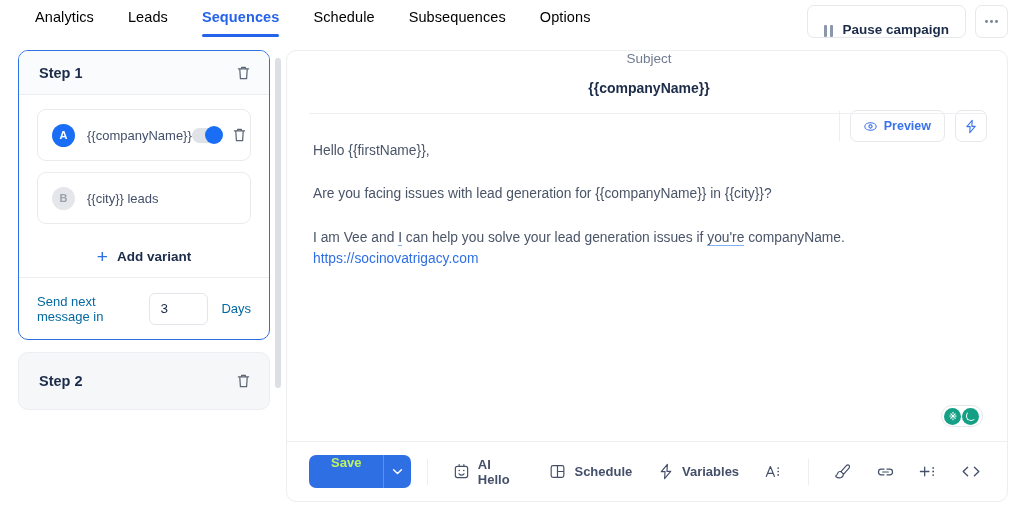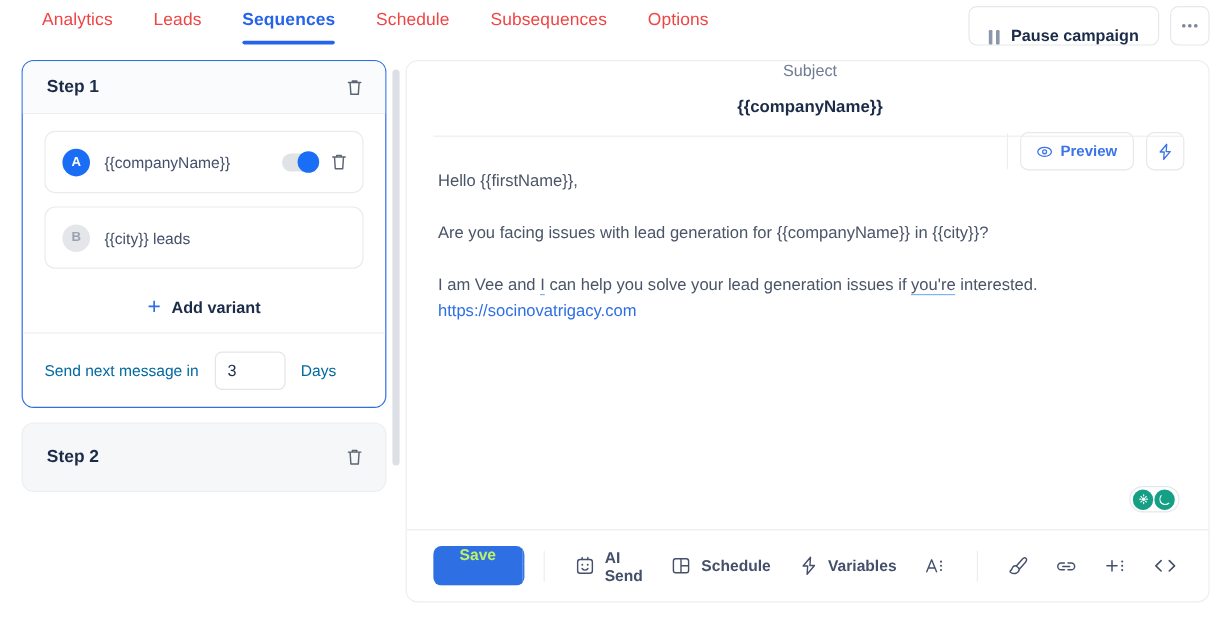--- a/index.html
+++ b/index.html
@@ -16,21 +16,21 @@
     height: 50px;
     display: flex;
     align-items: flex-start;
     padding: 0 16px 0 18px;
     position: relative;
   }
   .tabs { display: flex; align-items: flex-start; gap: 0; padding-top: 9px; }
   .tab {
     position: relative;
     font-size: 14.5px;
-    color: #ef4444;
+    color: #000000;
     padding: 0 17px 12px 17px;
     cursor: pointer;
     white-space: nowrap;
     letter-spacing: .1px;
   }
   .tab.active { color: #2563eb; font-weight: 700; }
   .tab.active .tab-underline {
     position: absolute; left: 17px; right: 17px; bottom: 0;
     height: 3px; background: #2563eb; border-radius: 2px;
   }
@@ -51,21 +51,21 @@
     background: #fff; border: 1px solid #e6e8ec; border-radius: 7px;
     display: flex; align-items: center; justify-content: center; gap: 2.5px;
     cursor: pointer;
   }
   .more-btn i { width: 2.8px; height: 2.8px; border-radius: 50%; background: #7b8699; display: block; }
 
   
   .wrap { display: flex; padding: 0 16px 0 18px; height: 471px; gap: 0; }
 
   
-  .leftcol { width: 304px; flex: none; position: relative; }
+  .leftcol { width: 252px; flex: none; position: relative; }
   .step-card {
     background: #fff;
     border: 1.6px solid #e6e8ec;
     border-radius: 10px;
   }
   .step-card.active { border-color: #2f6fe4; }
   .step-head {
     height: 44px; display: flex; align-items: center;
     padding: 0 18px 0 20px;
     background: #fafbfc;
@@ -339,21 +339,21 @@
             </svg>
           </span>
         </span>
       </div>
       <div class="subject-divider"></div>
 
       <div class="body-area">
         <p class="para">Hello {{firstName}},</p>
         <p class="para">Are you facing issues with lead generation for {{companyName}} in {{city}}?</p>
         <p class="para">
-          <span>I am Vee and </span><span class="sugg">I</span><span> can help you solve your lead generation issues if </span><span class="sugg">you're</span><span> interested.</span><br>
+          <span>I am Vee and </span><span class="sugg">I</span><span> can help you solve your lead generation issues if </span><span class="sugg">you're</span><span> companyName.</span><br>
           <span class="link">https://socinovatrigacy.com</span>
         </p>
 
         <div class="grammarly">
           <span class="g-bulb">
             <svg width="10" height="10" viewBox="0 0 12 12" fill="none" stroke="#fff" stroke-width="1.3" stroke-linecap="round">
               <path d="M6 1.6v1M6 9.3v1.1M2.2 6h1M8.8 6h1M3.4 3.4l.8.8M7.9 7.9l.8.8M8.6 3.4l-.8.8M4.2 7.9l-.8.8"></path>
               <circle cx="6" cy="6" r="1.8" fill="#fff" stroke="none"></circle>
             </svg>
           </span>
@@ -378,21 +378,21 @@
         <div class="tool">
           <span class="tool-ico">
             <svg width="17" height="17" viewBox="0 0 18 18" fill="none" stroke="#44506a" stroke-width="1.25" stroke-linecap="round" stroke-linejoin="round">
               <rect x="2.5" y="3.5" width="13" height="12" rx="2.2"></rect>
               <path d="M6.5 1.6v1.9M11.5 1.6v1.9"></path>
               <circle cx="6.6" cy="8" r=".85" fill="#44506a" stroke="none"></circle>
               <circle cx="11.4" cy="8" r=".85" fill="#44506a" stroke="none"></circle>
               <path d="M6.4 11.4c.8 1 1.7 1.4 2.6 1.4s1.8-.4 2.6-1.4"></path>
             </svg>
           </span>
-          <span>AI Send</span>
+          <span>AI Hello</span>
         </div>
 
         <span class="gap"></span>
 
         <div class="tool">
           <span class="tool-ico">
             <svg width="17" height="17" viewBox="0 0 18 18" fill="none" stroke="#44506a" stroke-width="1.25" stroke-linejoin="round">
               <rect x="2.3" y="2.8" width="13.4" height="12.4" rx="2"></rect>
               <path d="M9 2.8v12.4M9 9h6.7"></path>
             </svg>

